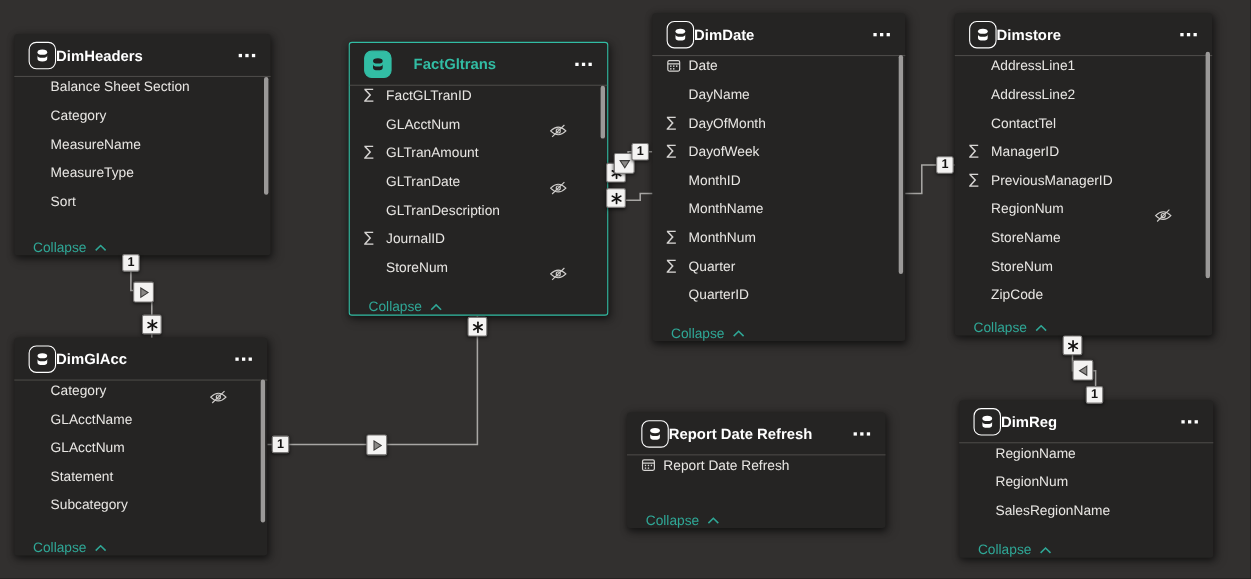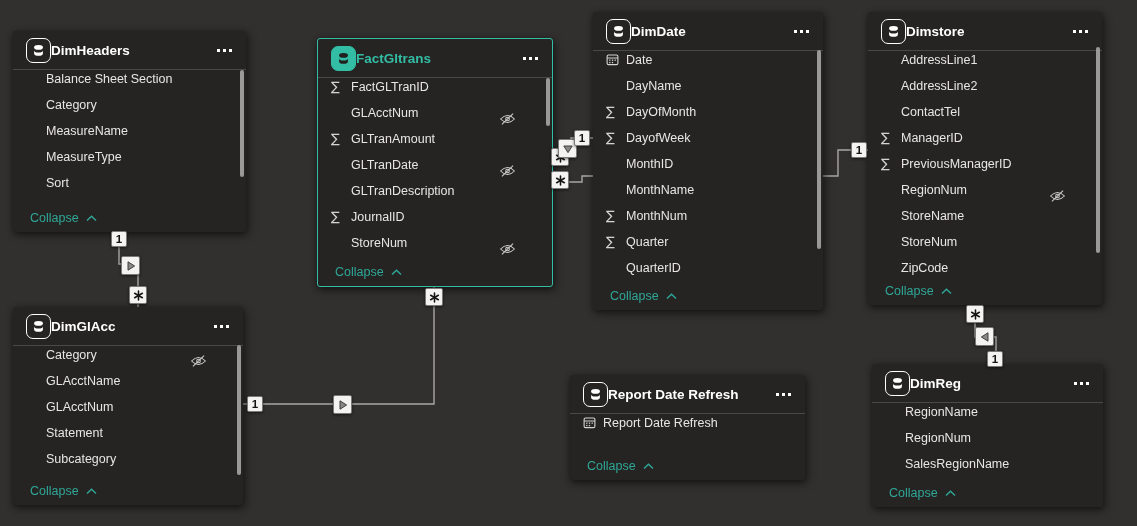--- a/index.html
+++ b/index.html
@@ -17,30 +17,30 @@
   .table-card{position:absolute;z-index:2;background:var(--card);border-radius:3px;
     display:flex;flex-direction:column;box-shadow:0 2px 6px rgba(0,0,0,.45),3px 3px 10px rgba(0,0,0,.3);}
   .table-card.selected{border:1.5px solid var(--accent);}
   .card-header{flex:none;height:39px;display:flex;align-items:center;
     padding:0 13px;border-bottom:1px solid var(--sep);}
   .tbl-icon{flex:none;width:25px;height:25px;border:1.6px solid #ffffff;border-radius:7px;
     display:flex;align-items:center;justify-content:center;color:#ffffff;}
   .selected .tbl-icon{background:var(--accent);border-color:var(--accent);color:#20201f;}
   .tbl-title{flex:1;color:var(--title);font-size:13.5px;font-weight:700;white-space:nowrap;
     overflow:hidden;text-overflow:ellipsis;}
-  .selected .tbl-title{color:var(--accent);}
+  .selected .tbl-title{color:var(--accent);margin-left:20px;}
   .more-btn{flex:none;display:flex;gap:3px;align-items:center;padding:4px 1px;cursor:pointer;}
   .more-btn i{display:block;width:3px;height:3px;background:#ffffff;}
   .card-fields{flex:1;overflow:hidden;padding-top:2px;position:relative;}
   .field-row{height:26px;display:flex;align-items:flex-start;padding:0 13px;position:relative;}
   .f-icon-slot{flex:none;width:20px;display:flex;align-items:center;color:var(--icon-gray);}
   .f-sigma{font-size:13px;line-height:1;color:var(--icon-gray);font-family:"DejaVu Sans",sans-serif;}
   .f-label{color:var(--field);font-size:12.5px;white-space:nowrap;}
   .hidden-eye{position:absolute;right:36px;top:50%;transform:translateY(-50%);color:#cfcdcb;display:flex;}
-  .card-collapse{flex:none;height:28px;display:flex;align-items:center;padding-left:17px;}
+  .card-collapse{flex:none;height:28px;display:flex;align-items:flex-end;padding-left:17px;}
   .collapse-link{display:flex;align-items:center;gap:7px;color:var(--collapse);font-size:12.5px;cursor:pointer;}
   .scroll-thumb{position:absolute;right:2px;width:4px;border-radius:2px;background:var(--scrollbar);z-index:3;}
   .badge{position:absolute;z-index:4;background:var(--badge-bg);border:1px solid var(--badge-border);
     border-radius:2px;display:flex;align-items:center;justify-content:center;
     box-shadow:0 1px 3px rgba(0,0,0,.55);cursor:pointer;}
   .badge-one{width:16px;height:16px;color:var(--badge-text);font-size:11.5px;font-weight:700;}
   .badge-many{width:18px;height:18px;}
   .badge-arrow{width:19px;height:19px;}
 </style>
 </head>

